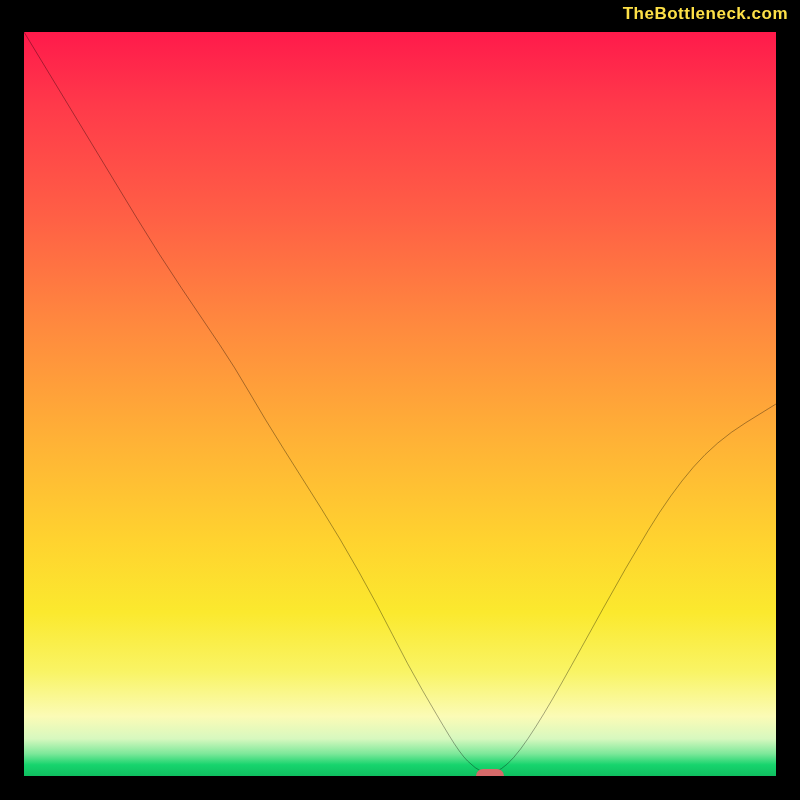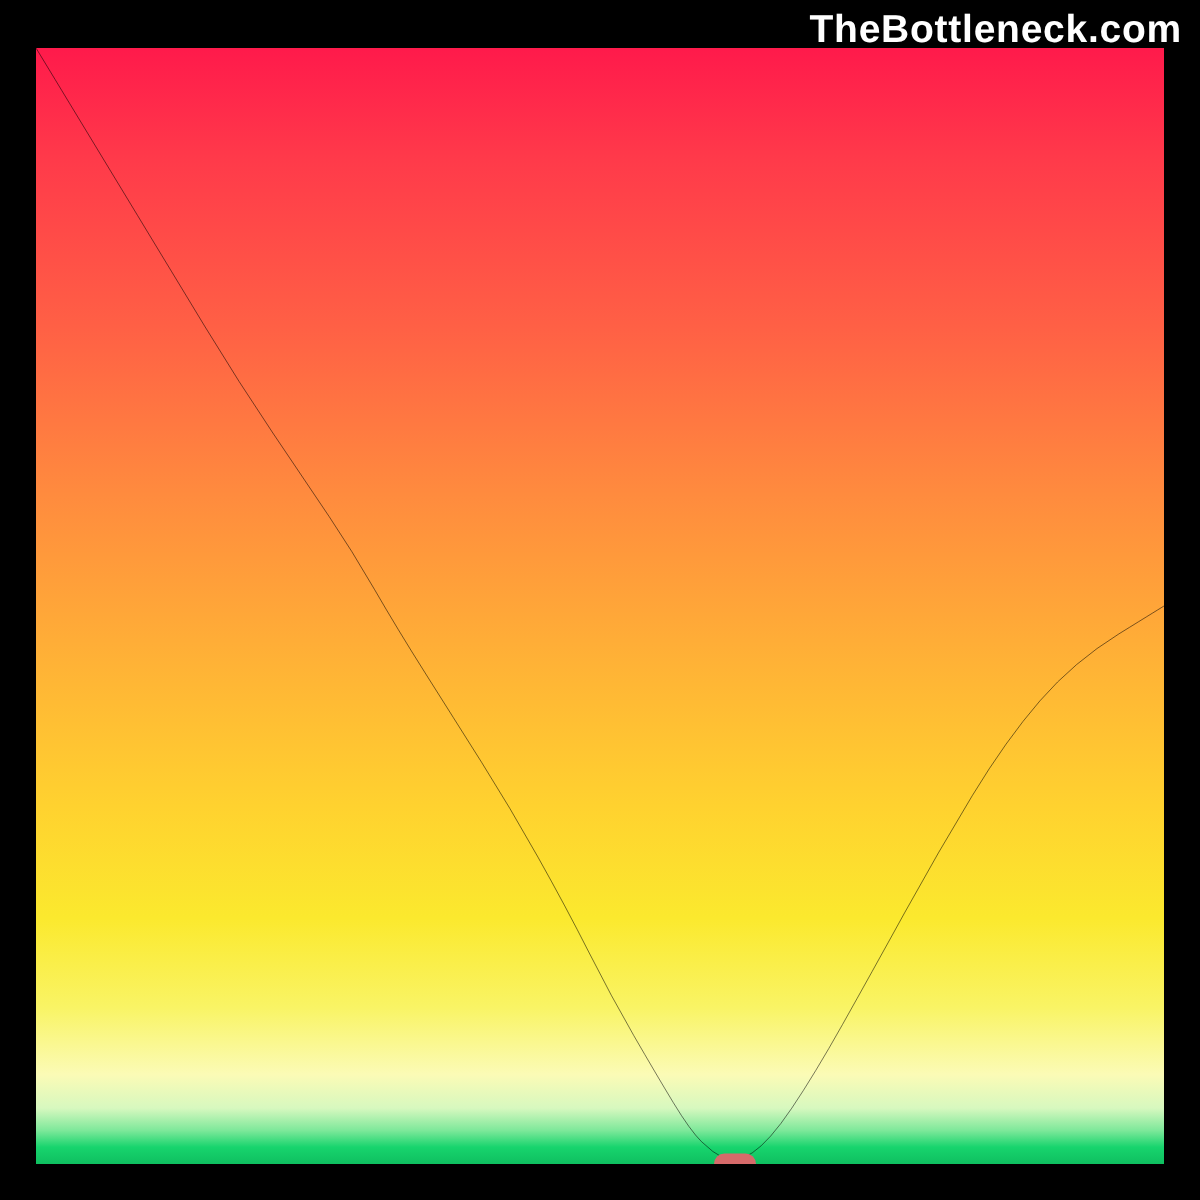--- a/index.html
+++ b/index.html
@@ -13,22 +13,22 @@
   .frame {
     position: relative;
     width: 800px;
     height: 800px;
     background: #000;
   }
   .watermark {
     position: absolute;
     top: 4px;
     right: 12px;
-    color: #ffffff;
-    font-size: 26px;
+    color: #fde047;
+    font-size: 17px;
     font-weight: bold;
     letter-spacing: 0.5px;
     z-index: 3;
   }
   .plot-area {
     position: absolute;
     left: 24px;
     right: 24px;
     top: 32px;
     bottom: 24px;

